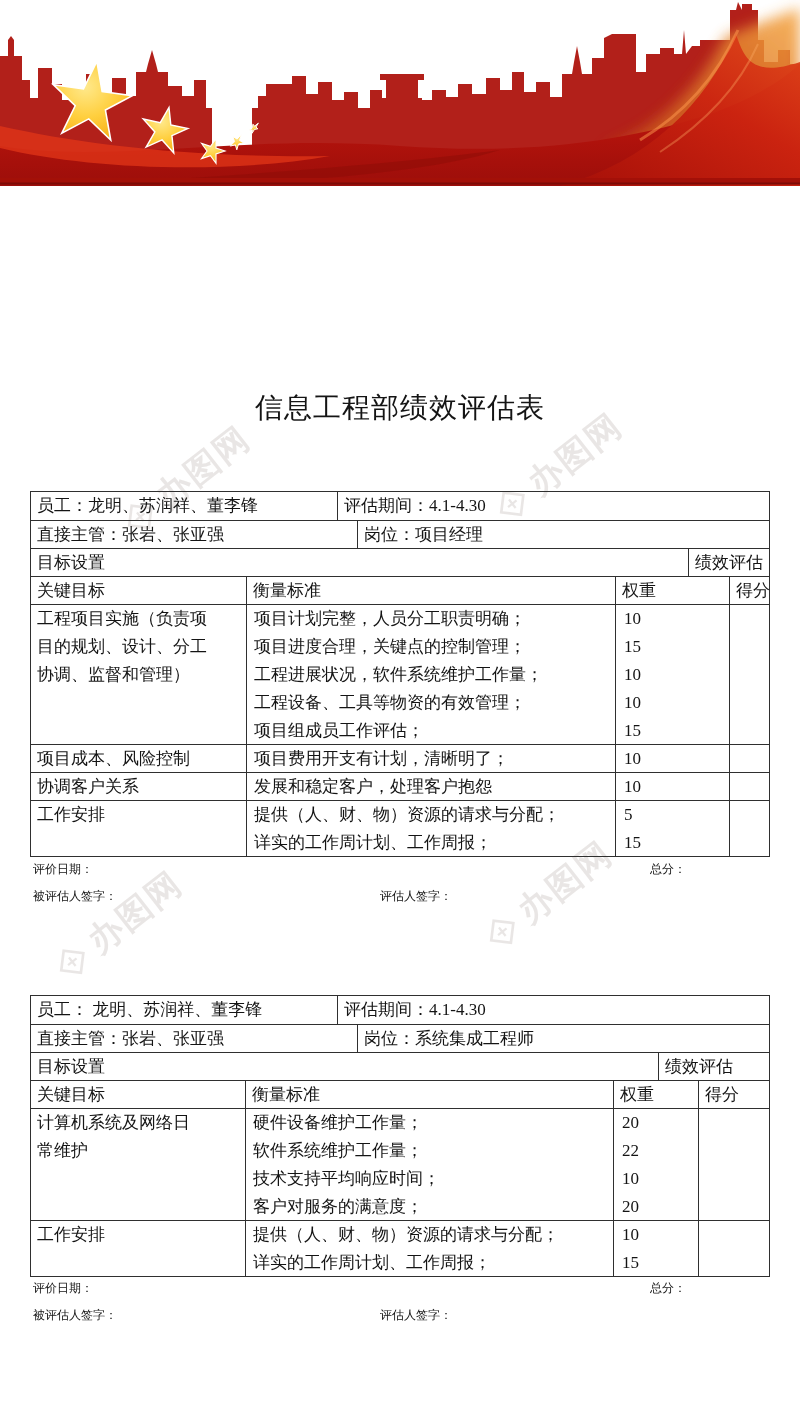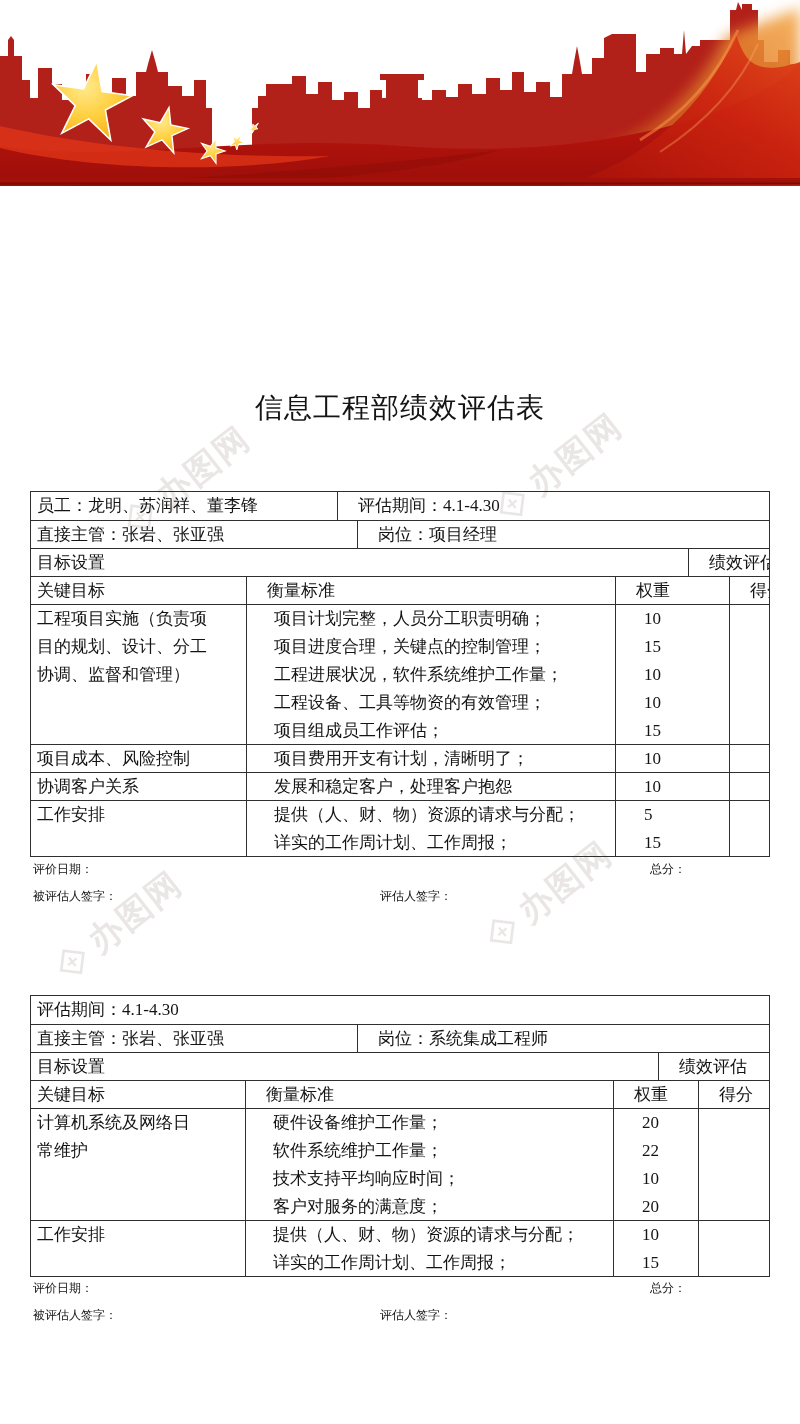--- a/index.html
+++ b/index.html
@@ -20,21 +20,21 @@
   #title{position:absolute;top:389px;left:0;width:800px;text-align:center;
          font-size:28px;font-weight:normal;letter-spacing:1px;z-index:2;}
 
   
   .tbl{position:absolute;left:30px;width:740px;border:1.5px solid #2f2f2f;
        box-sizing:border-box;font-size:17px;z-index:2;}
   .trow{display:flex;box-sizing:border-box;align-items:stretch;}
   .trow + .trow{border-top:1.5px solid #2f2f2f;gap:20px;}
   .tcell,.col{box-sizing:border-box;}
   .tcell{padding-left:6px;line-height:27px;overflow:hidden;white-space:nowrap;}
-  .tcell + .tcell, .tcell + .col, .col + .col{border-left:1.5px solid #2f2f2f;padding-left:20px;}
+  .tcell + .tcell, .tcell + .col, .col + .col{border-left:1.5px solid #2f2f2f;}
   .h28{height:28px;}
   .h56{height:56px;}
   .h112{height:112px;}
   .h140{height:140px;}
   .grow{flex:1 1 auto;}
   .w306{flex:0 0 306px;}
   .w637{flex:0 0 637px;}
   .w607{flex:0 0 607px;}
   .w195{flex:0 0 195px;}
   .w349{flex:0 0 349px;}
@@ -221,20 +221,21 @@
     </div>
   </div>
 
   <div class="sig" style="left:33px;top:861px;">评价日期：</div>
   <div class="sig" style="left:650px;top:861px;">总分：</div>
   <div class="sig" style="left:33px;top:888px;">被评估人签字：</div>
   <div class="sig" style="left:380px;top:888px;">评估人签字：</div>
 
   <div class="tbl" style="top:995px;">
     <div class="trow h28">
+      <div class="tcell w306">员工： 龙明、苏润祥、董李锋</div>
       <div class="tcell grow">评估期间：4.1-4.30</div>
     </div>
     <div class="trow h28">
       <div class="tcell w306">直接主管：张岩、张亚强</div>
       <div class="tcell grow">岗位：系统集成工程师</div>
     </div>
     <div class="trow h28">
       <div class="tcell w607">目标设置</div>
       <div class="tcell grow">绩效评估</div>
     </div>

